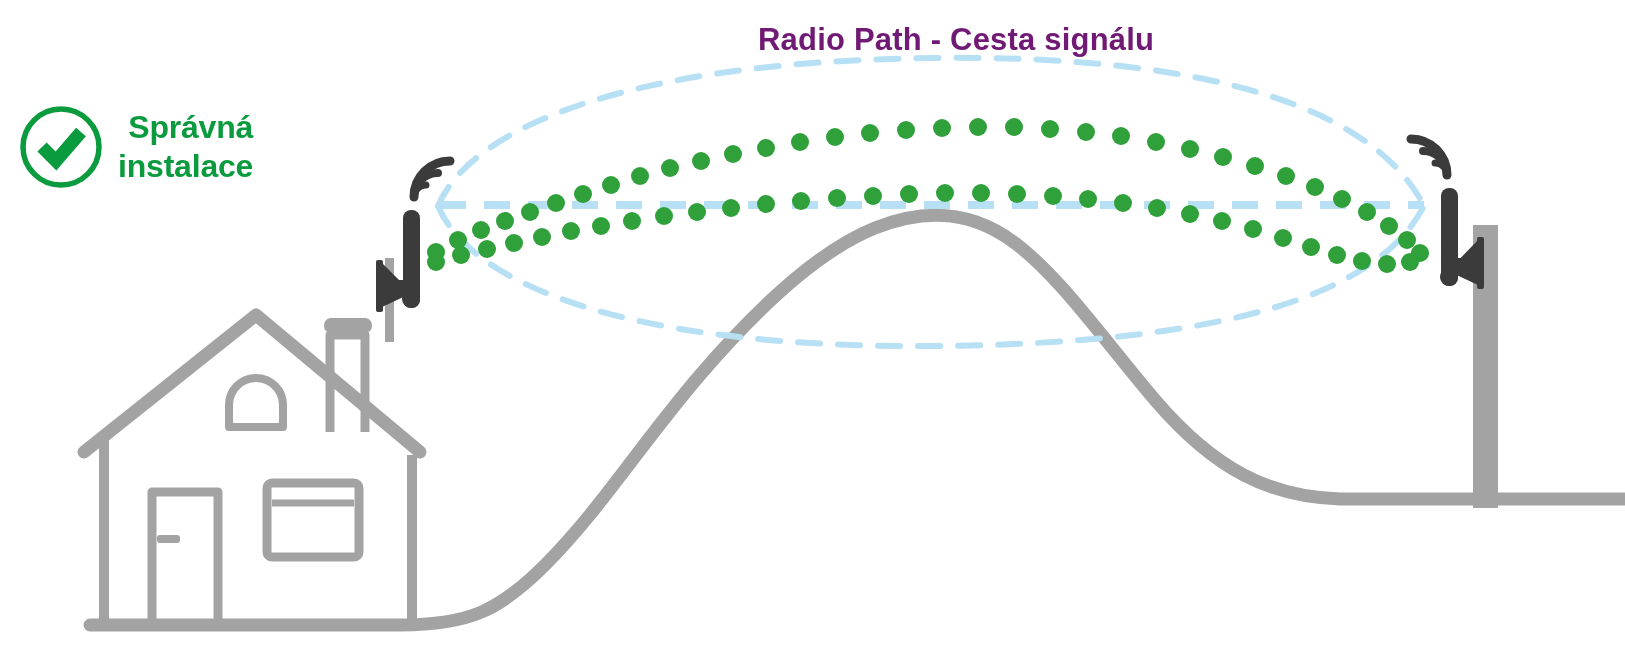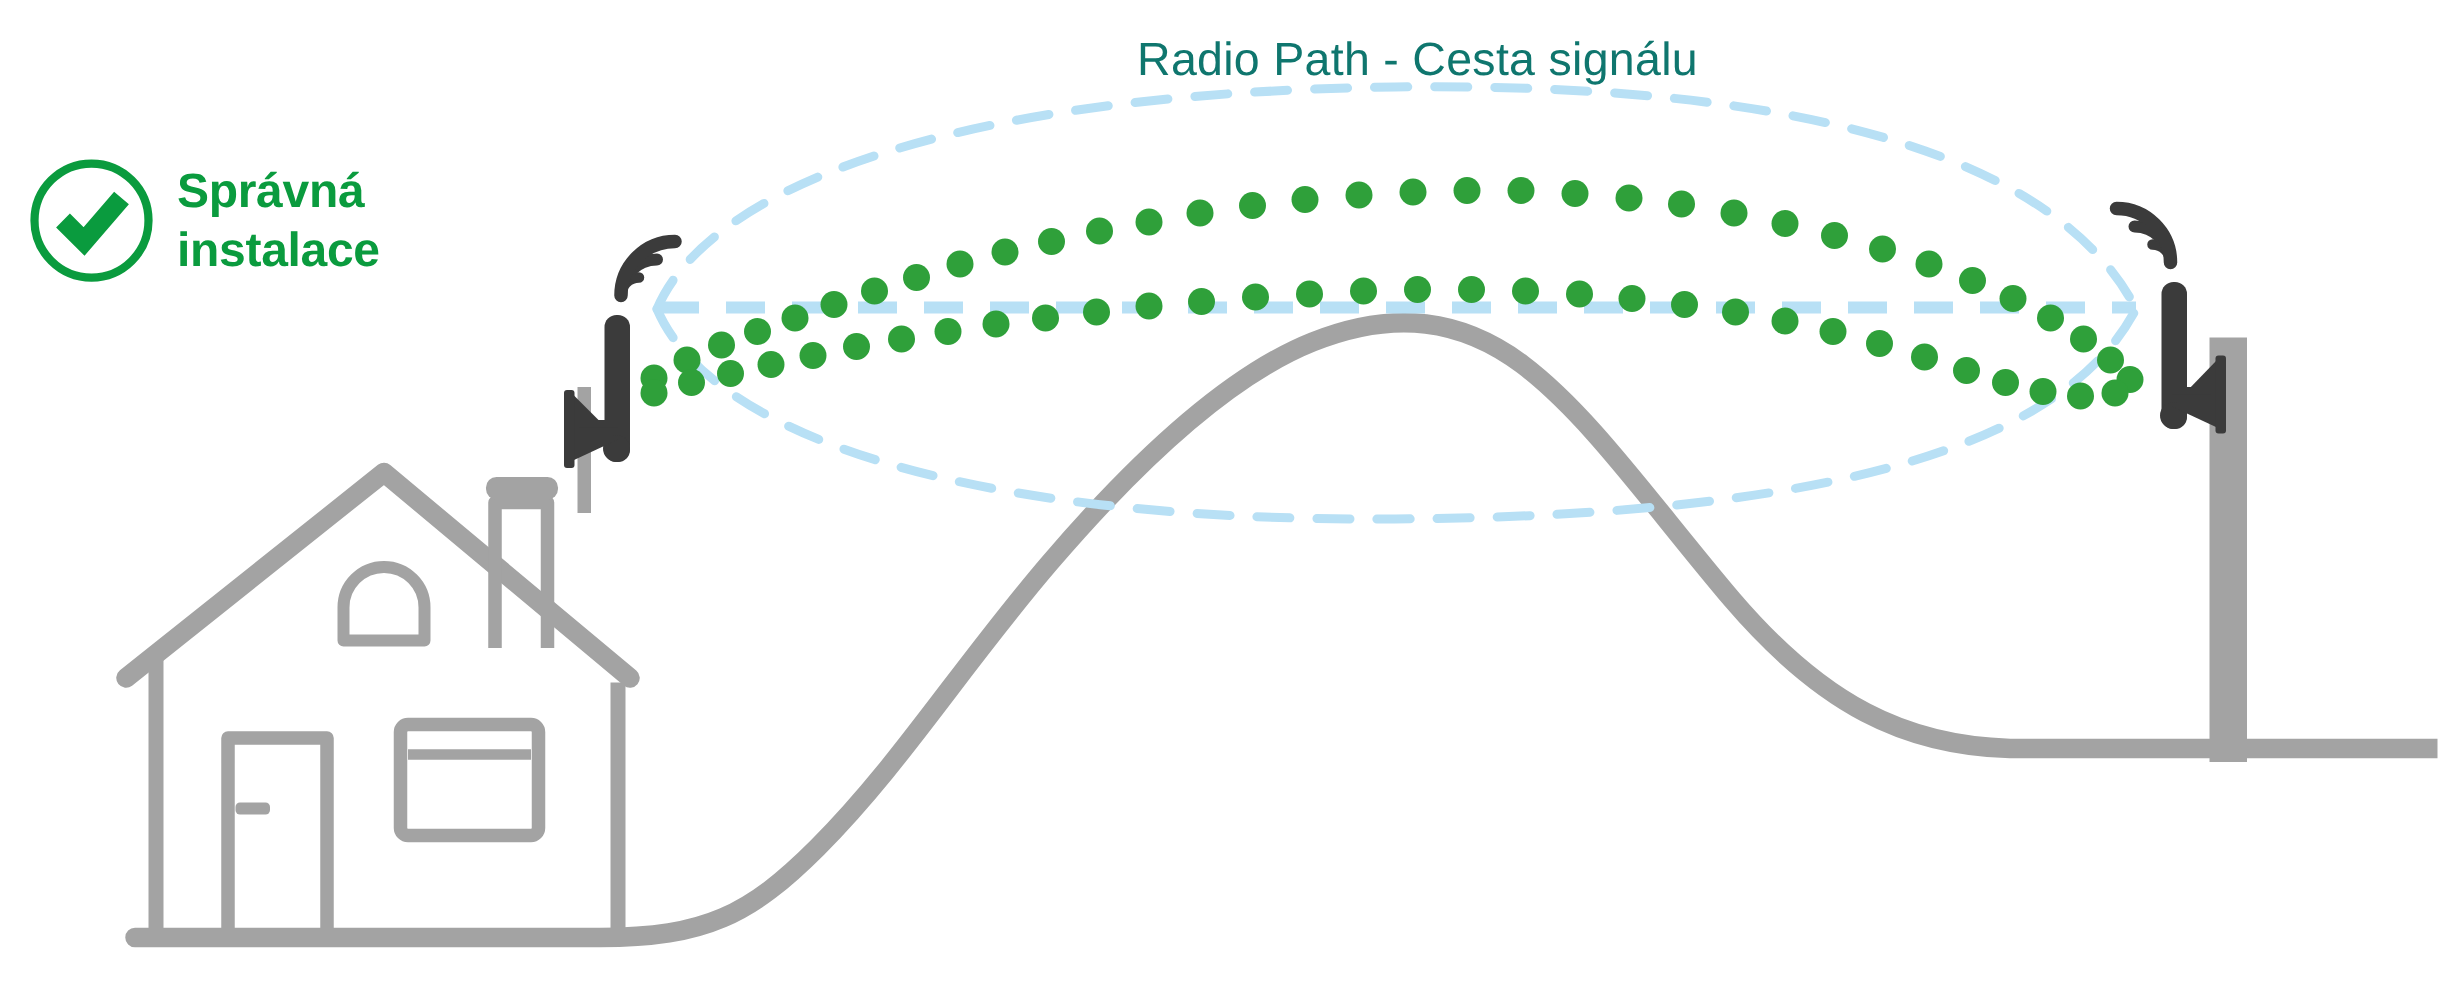--- a/index.html
+++ b/index.html
@@ -24,20 +24,21 @@
     position: absolute;
     left: 0; top: 0;
   }
   .badge-wrap {
     position: absolute;
     left: 18px;
     top: 104px;
     display: flex;
     align-items: center;
     gap: 14px;
+    text-align: right;
   }
   .badge-icon {
     width: 86px;
     height: 86px;
     flex: 0 0 auto;
   }
   .badge-text {
     font-family: "Liberation Sans", sans-serif;
     font-weight: bold;
     font-size: 32px;
@@ -45,22 +46,22 @@
     letter-spacing: -0.2px;
     color: #0a9b3e;
     white-space: pre-line;
   }
   .title-label {
     position: absolute;
     left: 758px;
     top: 22px;
     font-family: "Liberation Sans", sans-serif;
     font-size: 31px;
-    font-weight: normal;
-    color: #0f766e;
+    font-weight: bold;
+    color: #701a75;
     letter-spacing: 0.2px;
     white-space: nowrap;
   }
 </style>
 </head>
 <body>
 
 <div id="stage">
 
   <svg id="scene" width="1625" height="667" viewBox="0 0 1625 667" xmlns="http://www.w3.org/2000/svg">

